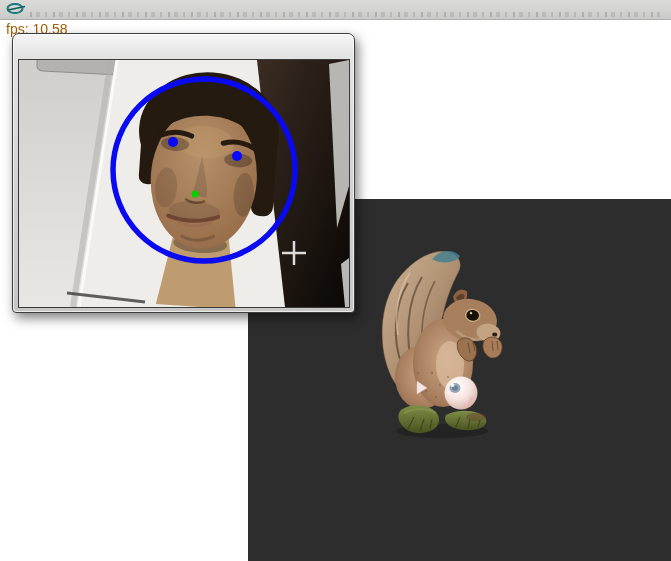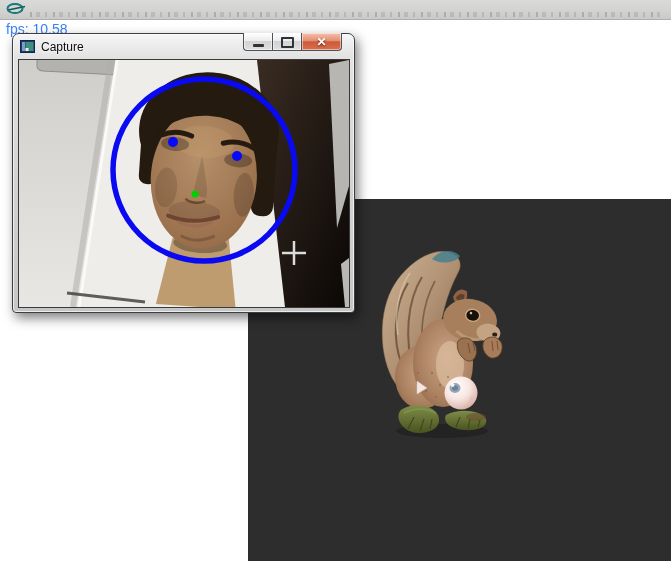--- a/index.html
+++ b/index.html
@@ -11,21 +11,21 @@
     border-bottom:1px solid #aeaeae;}
   .app-logo{position:absolute;left:5px;top:2px;width:22px;height:13px;cursor:pointer;}
   .toolbar-smudge{position:absolute;left:30px;top:12px;width:630px;height:5px;opacity:.55;
     background:repeating-linear-gradient(90deg,
       rgba(70,70,70,.45) 0 2px, rgba(0,0,0,0) 2px 6px,
       rgba(110,110,110,.38) 6px 10px, rgba(0,0,0,0) 10px 15px,
       rgba(70,70,70,.3) 15px 17px, rgba(0,0,0,0) 17px 23px);
     filter:blur(.6px);}
 
   
-  .fps-text{position:absolute;left:6px;top:22px;font-size:14px;line-height:14px;color:#3b82f6;z-index:1;}
+  .fps-text{position:absolute;left:6px;top:22px;font-size:14px;line-height:14px;color:#a16207;z-index:1;}
 
   
   .viewport-3d{position:absolute;left:248px;top:199px;width:423px;height:362px;background:#2d2d2e;z-index:0;}
   .squirrel-svg{position:absolute;left:132px;top:46px;}
 
   
   .capture-window{position:absolute;left:12px;top:33px;width:341px;height:278px;z-index:3;
     border:1px solid #3c3f41;border-radius:7px 7px 4px 4px;
     background:linear-gradient(180deg,#f6f6f6 0%,#e3e3e3 8%,#d2d2d2 55%,#c6c6c6 100%);
     box-shadow:3px 5px 12px rgba(0,0,0,.5), inset 0 0 0 1px rgba(255,255,255,.65);}
@@ -149,40 +149,20 @@
         <circle cx="81" cy="148" r="16.5" fill="url(#sphereGrad)"></circle>
         <ellipse cx="75" cy="143" rx="5.5" ry="5" fill="#7d93a6" opacity=".8"></ellipse>
         <ellipse cx="75" cy="143" rx="3" ry="2.8" fill="#5f7a90" opacity=".8"></ellipse>
         <circle cx="72.5" cy="140" r="2" fill="#ffffff" opacity=".9"></circle>
         <path d="M92,152 A16.5 16.5 0 0 1 84,163" stroke="#e8b4a8" stroke-width="3" fill="none" opacity=".5"></path>
       </g>
     </svg>
   </div>
 
   <div class="capture-window">
-    <div class="titlebar">
-      <svg class="window-icon" viewBox="0 0 15 13">
-        <rect x="0.5" y="0.5" width="14" height="12" fill="#1d3a6e" stroke="#12264a"></rect>
-        <rect x="2" y="2" width="3" height="9" fill="#7e9cc8"></rect>
-        <rect x="5.5" y="2" width="8" height="9" fill="#3f8f7f"></rect>
-        <rect x="5.5" y="8" width="3" height="3" fill="#e9efe9"></rect>
-      </svg>
-      <span class="window-title">Capture</span>
-      <div class="window-controls">
-        <div class="win-btn btn-min">
-          <div class="glyph-min"></div>
-        </div>
-        <div class="win-btn btn-max">
-          <div class="glyph-max"></div>
-        </div>
-        <div class="win-btn btn-close">
-          <span class="glyph-close">✕</span>
-        </div>
-      </div>
-    </div>
 
     <div class="video-area">
       <svg width="330" height="247" viewBox="0 0 330 247">
         <defs>
           <linearGradient id="wallGrad" x1="0" y1="0" x2="0" y2="1">
             <stop offset="0" stop-color="#cfcecb"></stop>
               <stop offset="1" stop-color="#e8e7e3"></stop>
           </linearGradient>
           <linearGradient id="darkBand" x1="0" y1="0" x2="1" y2="1">
             <stop offset="0" stop-color="#3a2c22"></stop>

